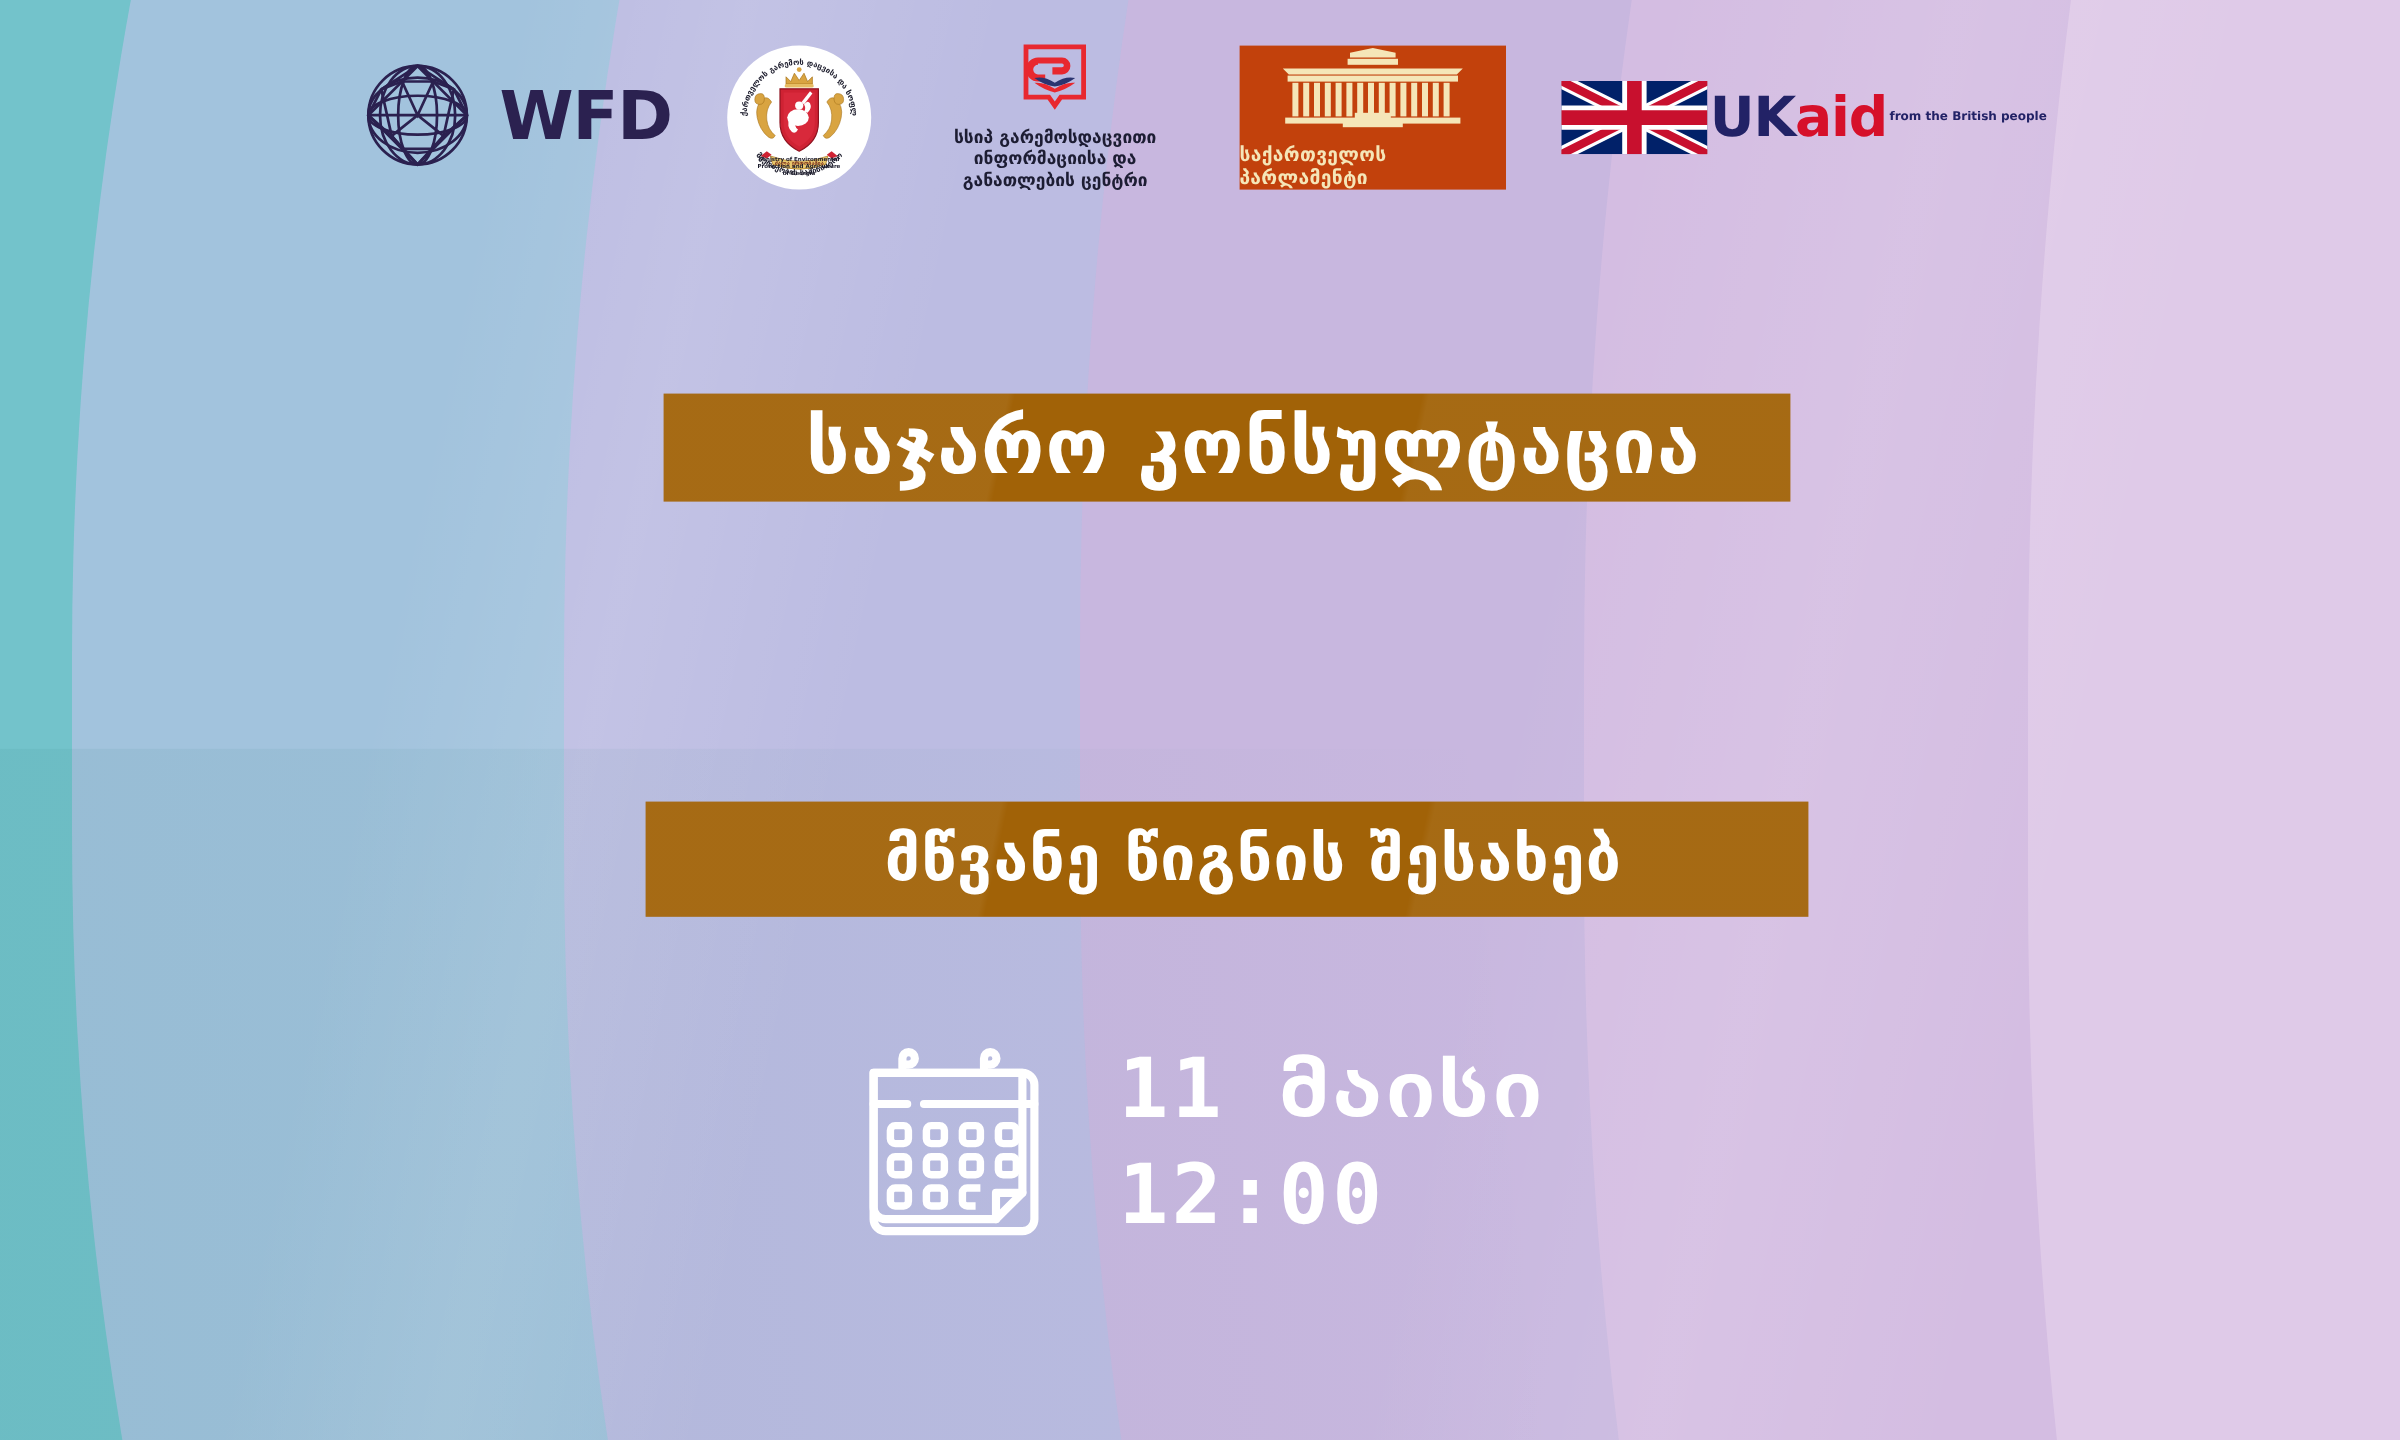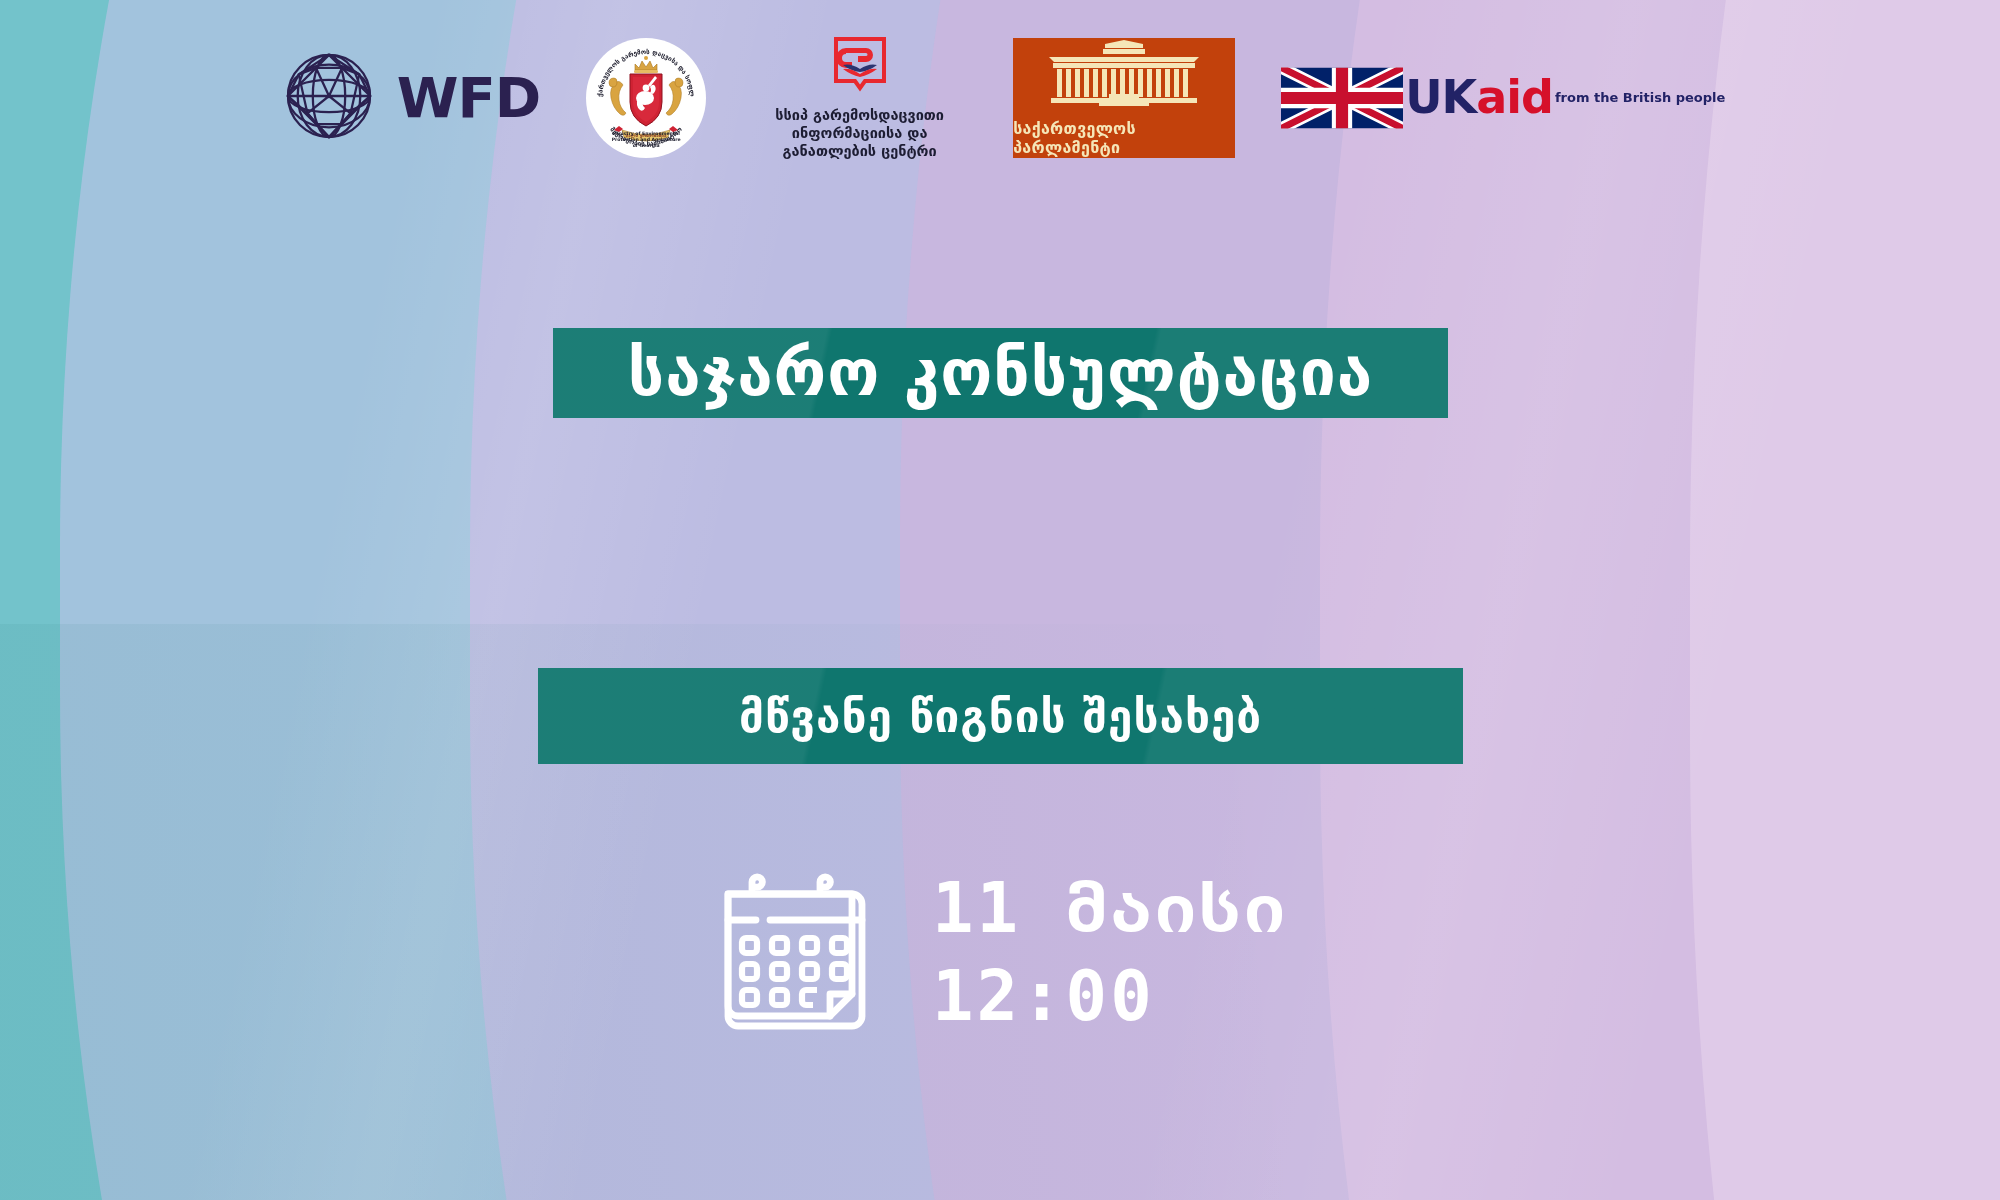--- a/index.html
+++ b/index.html
@@ -204,39 +204,40 @@
 
   
   .ukaid { display: flex; flex-direction: row; align-items: center; gap: 2px; }
   .flag { width: 122px; height: 62px; }
   .ukaid-word {
     font-size: 46px; font-weight: 700; line-height: .95; letter-spacing: -1px;
   }
   .uk-uk { color: #222266; }
   .uk-aid { color: #d6102a; }
   .ukaid-sub {
-    font-size: 13px;
+    font-size: 10px;
     font-weight: 600;
     color: #222266;
     margin-top: -1px;
   }
 
   
   .banner {
     position: absolute;
-    background: #0f766e;
+    background: #a16207;
     color: #ffffff;
     display: flex;
     align-items: center;
     justify-content: center;
     z-index: 4;
     font-family: "DejaVu Sans", "Liberation Sans", sans-serif;
     font-weight: 700;
     letter-spacing: 1px;
     white-space: nowrap;
+    padding-left: 44px;
   }
   .banner::after {
     content: "";
     position: absolute; inset: 0;
     background: linear-gradient(102deg,
       rgba(255,255,255,0.055) 0%,
       rgba(255,255,255,0.055) 30%,
       rgba(255,255,255,0.00) 30.6%,
       rgba(255,255,255,0.00) 66%,
       rgba(255,255,255,0.05) 66.6%,
@@ -249,21 +250,21 @@
     font-size: 64px;
   }
   .banner-2 {
     left: 110px; top: 560px;
     width: 1780px; height: 96px;
     font-size: 66px;
   }
   .banner-3 {
     left: 538px; top: 668px;
     width: 925px; height: 96px;
-    font-size: 44px;
+    font-size: 52px;
   }
 
   
   .date-block {
     position: absolute;
     left: 716px; top: 862px;
     display: flex;
     align-items: center;
     gap: 48px;
     z-index: 4;

